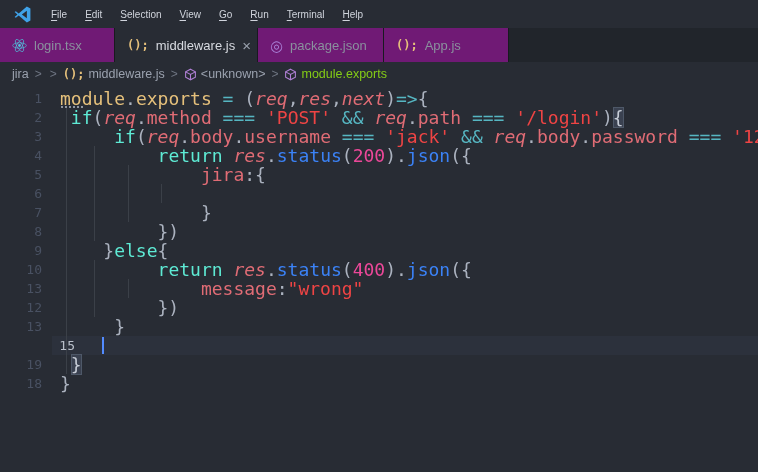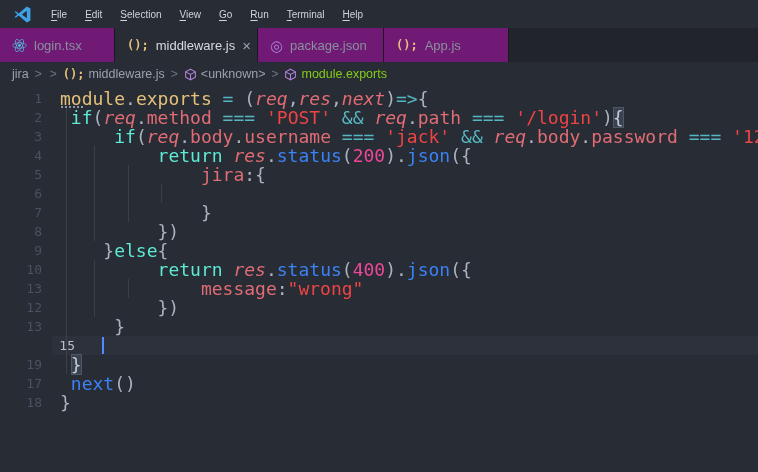--- a/index.html
+++ b/index.html
@@ -207,21 +207,17 @@
       <div class="line cur">
         <span class="num">15</span>
         <span class="code"></span>
         <div class="cursor" style="left: 102.15px;"></div>
       </div>
       <div class="line">
         <span class="num">19</span>
         <span class="code"><span class="t-pun"> </span><span class="t-bx">}</span></span>
       </div>
       <div class="line">
-        <span class="num">17</span>
-        <span class="code"><span class="t-pun"> </span><span class="t-fn">next</span><span class="t-pun">()</span></span>
-      </div>
-      <div class="line">
         <span class="num">18</span>
         <span class="code"><span class="t-pun">}</span></span>
       </div>
     </div>
 </div>
 
 </body></html>

